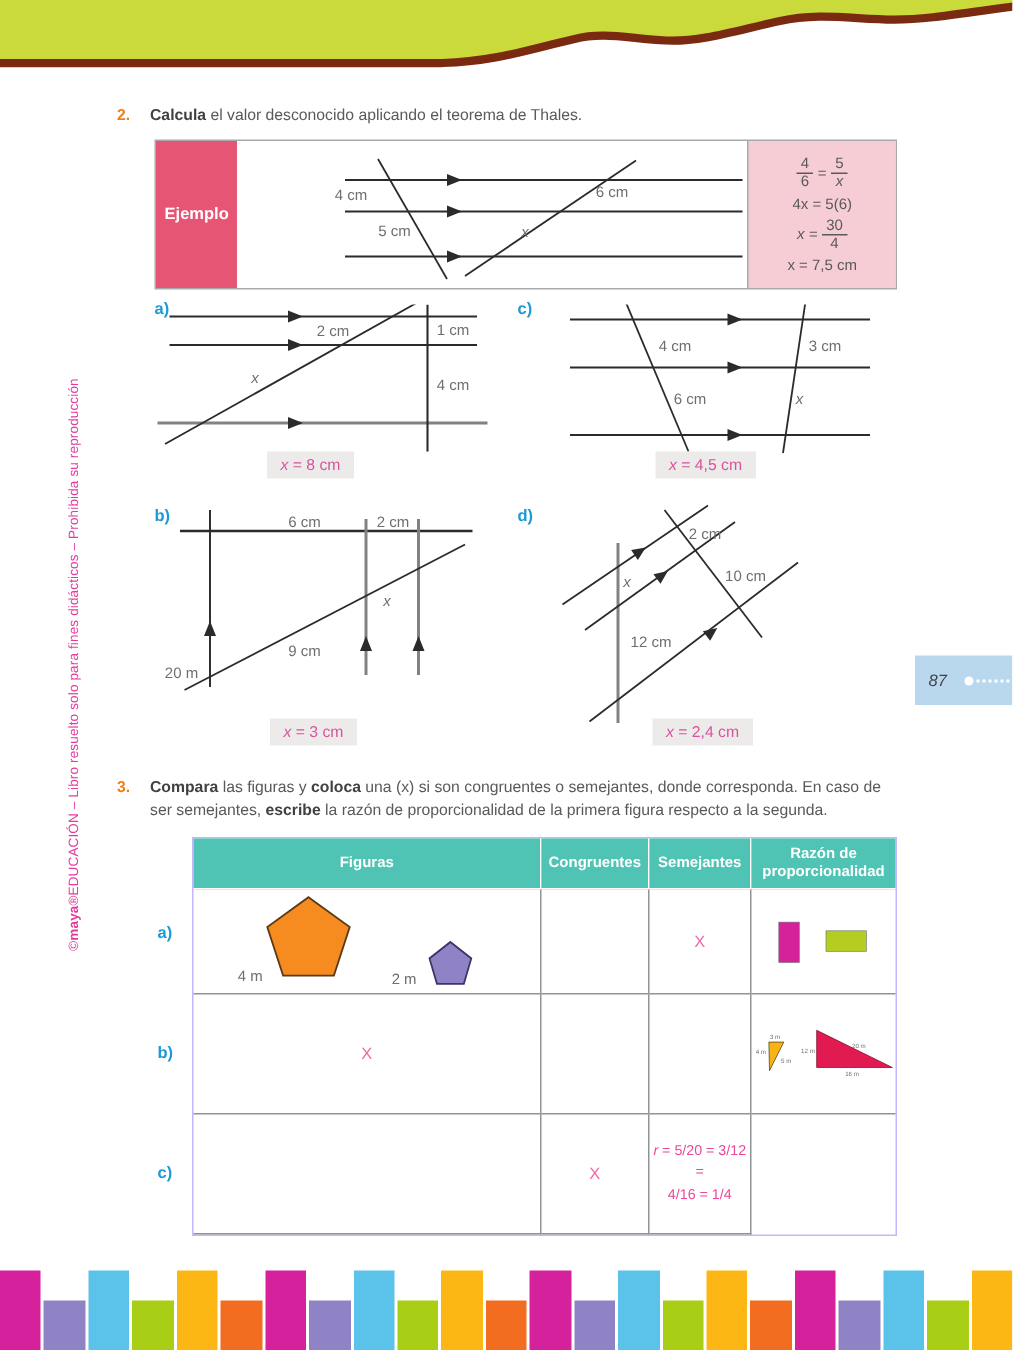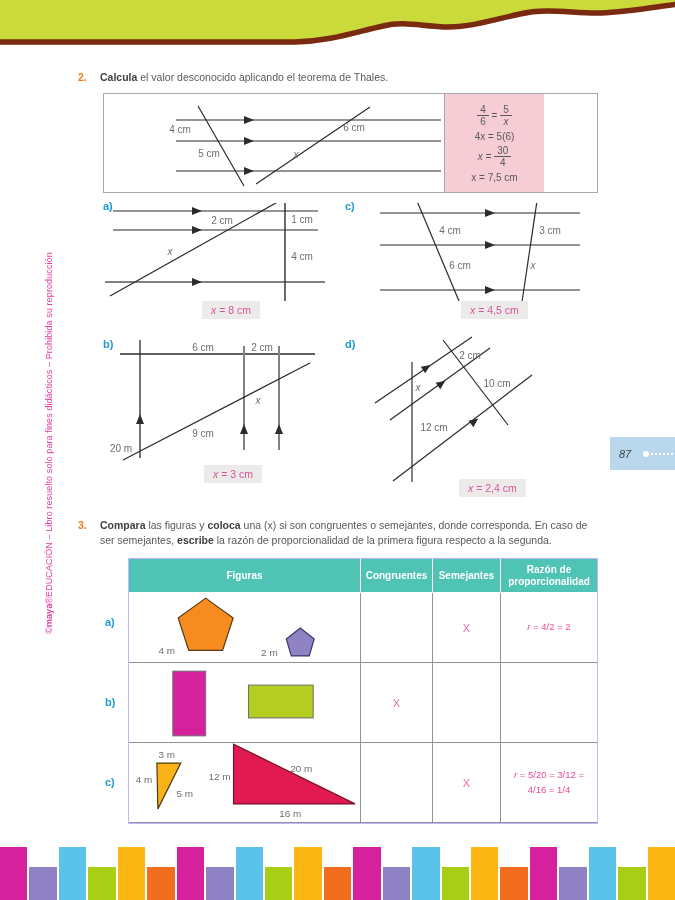--- a/index.html
+++ b/index.html
@@ -36,21 +36,21 @@
   .eqline { text-align:center; }
   .it { font-style:italic; }
 
   
   .plabel { position:absolute; color:#1c9ad6; font-weight:bold; font-size:11px; }
   .diagram { position:absolute; }
   svg text { font-family:"Liberation Sans", sans-serif; font-size:10px; fill:#6d6e71; }
   svg text.it { font-style:italic; }
 
   .answer { position:absolute; background:#edebe9; color:#d8539e; font-size:10.5px;
-            padding:3px 9px; white-space:nowrap;margin-left:24px; }
+            padding:3px 9px; white-space:nowrap; }
   .answer .it { font-style:italic; }
 
   
   .page-tab { position:absolute; left:610px; top:437px; width:65px; height:33px; background:#b9d8ee;
               display:flex; align-items:center; font-size:11px; color:#414042; }
   .page-tab .num { margin-left:9px;font-style:italic; }
   .page-tab .dot { width:6px; height:6px; border-radius:50%; background:#fff; margin-left:12px; }
   .page-tab .dots { flex:1; border-top:2px dotted #ffffff; margin:0 2px; }
 
   
@@ -87,20 +87,21 @@
   <div class="sidebar">
     <span>©</span><b>maya</b><span>®EDUCACIÓN – Libro resuelto solo para fines didácticos – Prohibida su reproducción</span>
   </div>
 
   <div class="ex-head" style="left:78px; top:70px; width:500px;">
     <span class="ex-num">2.</span>
     <div class="ex-text"><b>Calcula</b><span> el valor desconocido aplicando el teorema de Thales.</span></div>
   </div>
 
   <div class="example">
+    <div class="example-tag">Ejemplo</div>
     <div class="example-fig">
       <svg viewBox="0 0 340 100" width="340" height="100">
         <line x1="72" y1="26" x2="337" y2="26" stroke="#2b2b2b" stroke-width="1.2"></line>
         <line x1="72" y1="47" x2="337" y2="47" stroke="#2b2b2b" stroke-width="1.2"></line>
         <line x1="72" y1="77" x2="337" y2="77" stroke="#2b2b2b" stroke-width="1.2"></line>
         <path d="M140,22 L150,26 L140,30 Z" fill="#2b2b2b"></path>
         <path d="M140,43 L150,47 L140,51 Z" fill="#2b2b2b"></path>
         <path d="M140,73 L150,77 L140,81 Z" fill="#2b2b2b"></path>
         <line x1="94" y1="12" x2="140" y2="92" stroke="#2b2b2b" stroke-width="1.2"></line>
         <line x1="152" y1="90" x2="266" y2="13" stroke="#2b2b2b" stroke-width="1.2"></line>
@@ -168,21 +169,21 @@
     <path d="M36,86 L40,76 L44,86 Z" fill="#2b2b2b"></path>
     <path d="M140,96 L144,86 L148,96 Z" fill="#2b2b2b"></path>
     <path d="M175,96 L179,86 L183,96 Z" fill="#2b2b2b"></path>
     <line x1="23" y1="122" x2="210" y2="25" stroke="#2b2b2b" stroke-width="1.2"></line>
     <text x="103" y="13" text-anchor="middle">6 cm</text>
     <text x="162" y="13" text-anchor="middle">2 cm</text>
     <text x="158" y="66" text-anchor="middle" class="it">x</text>
     <text x="103" y="99" text-anchor="middle">9 cm</text>
     <text x="21" y="114" text-anchor="middle">20 m</text>
   </svg>
-  <div class="answer" style="left:180px; top:465px;"><span class="it">x</span><span> = 3 cm</span></div>
+  <div class="answer" style="left:180px; top:479px;"><span class="it">x</span><span> = 3 cm</span></div>
 
   <div class="plabel" style="left:345px; top:338px;">d)</div>
   <svg class="diagram" style="left:340px; top:336px;" width="250" height="148" viewBox="0 0 250 148">
     <line x1="72" y1="26" x2="72" y2="146" stroke="#808285" stroke-width="2"></line>
     <line x1="35" y1="67" x2="132" y2="1" stroke="#2b2b2b" stroke-width="1.2"></line>
     <line x1="50" y1="84" x2="150" y2="12" stroke="#2b2b2b" stroke-width="1.2"></line>
     <line x1="53" y1="145" x2="192" y2="39" stroke="#2b2b2b" stroke-width="1.2"></line>
     <polygon points="0,-4 9,0 0,4" transform="translate(83,34) rotate(-34)" fill="#2b2b2b"></polygon>
     <polygon points="0,-4 9,0 0,4" transform="translate(98,50) rotate(-36)" fill="#2b2b2b"></polygon>
     <polygon points="0,-4 9,0 0,4" transform="translate(131,88) rotate(-37)" fill="#2b2b2b"></polygon>
@@ -221,23 +222,20 @@
         <polygon points="172,35 186,46 181,63 163,63 158,46" stroke="#3f3367" stroke-width="1.2" fill="#8f83c5"></polygon>
         <text x="38" y="61" text-anchor="middle">4 m</text>
         <text x="141" y="63" text-anchor="middle">2 m</text>
       </svg>
     </div>
     <div class="cell">
         <span class="xmark"></span>
       </div>
     <div class="cell">
         <span class="xmark">X</span>
-      </div>
-    <div class="cell">
-        <span class="razon"><span class="it">r</span><span> = 4/2 = 2</span></span>
       </div>
 
     <div class="cell">
       <svg width="232" height="80" viewBox="0 0 232 80">
         <rect x="44" y="8" width="33" height="65" stroke="#6e6f72" stroke-width="1" fill="#d6219c"></rect>
         <rect x="120" y="22" width="65" height="33" stroke="#6e6f72" stroke-width="1" fill="#b5cc20"></rect>
       </svg>
     </div>
     <div class="cell">
         <span class="xmark">X</span>

